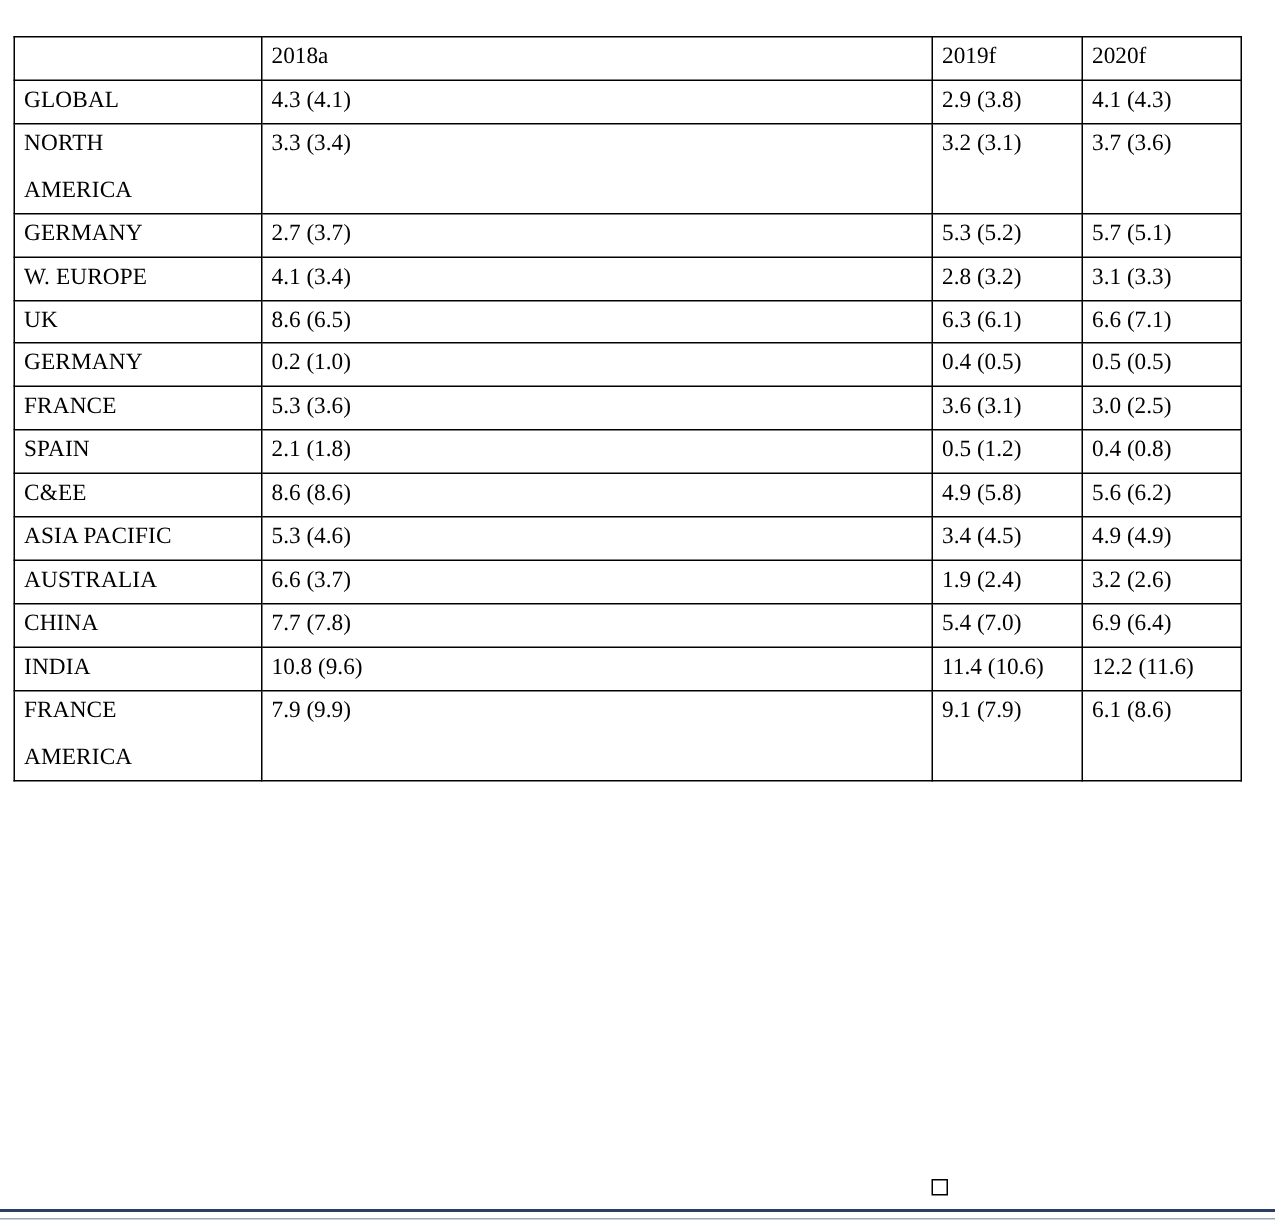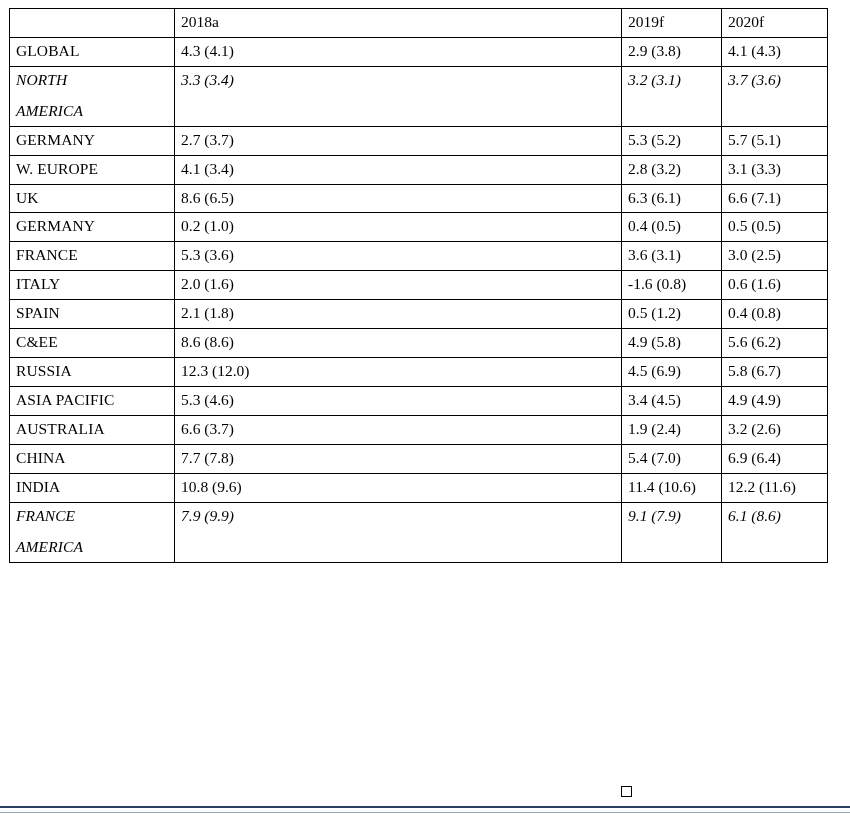--- a/index.html
+++ b/index.html
@@ -19,21 +19,21 @@
     position: absolute;
     left: 0;
     top: 0;
     width: 850px;
     height: 817px;
   }
   table.forecast {
     border-collapse: collapse;
     table-layout: fixed;
     margin-left: 9px;
-    margin-top: 8px;
+    margin-top: 24px;
     width: 818px;
     background: #ffffff;
   }
   table.forecast td {
     border: 1px solid #000000;
     font-size: 15.5px;
     line-height: 1.35;
     padding: 3px 5px 4px 6px;
     vertical-align: top;
     font-family: "Liberation Serif", serif;
@@ -44,21 +44,20 @@
   col.c0 { width: 165px; }
   col.c1 { width: 447px; }
   col.c2 { width: 100px; }
   col.c3 { width: 106px; }
 
   td.label {
     letter-spacing: 0.1px;
   }
   td.wrapcell {
     height: 58px;
-    font-style: italic;
   }
   td.note {
     height: 68px;
   }
   td.noteblank {
     border-right: none;
     border-bottom: none;
     border-top: 1px solid #000000;
     border-left: none;
   }
@@ -150,44 +149,32 @@
           <td>0.4 (0.5)</td>
           <td>0.5 (0.5)</td>
         </tr>
         <tr>
           <td class="label">FRANCE</td>
           <td>5.3 (3.6)</td>
           <td>3.6 (3.1)</td>
           <td>3.0 (2.5)</td>
         </tr>
         <tr>
-          <td class="label">ITALY</td>
-          <td>2.0 (1.6)</td>
-          <td>-1.6 (0.8)</td>
-          <td>0.6 (1.6)</td>
-        </tr>
-        <tr>
           <td class="label">SPAIN</td>
           <td>2.1 (1.8)</td>
           <td>0.5 (1.2)</td>
           <td>0.4 (0.8)</td>
         </tr>
         <tr>
           <td class="label">C&amp;EE</td>
           <td>8.6 (8.6)</td>
           <td>4.9 (5.8)</td>
           <td>5.6 (6.2)</td>
         </tr>
         <tr>
-          <td class="label">RUSSIA</td>
-          <td>12.3 (12.0)</td>
-          <td>4.5 (6.9)</td>
-          <td>5.8 (6.7)</td>
-        </tr>
-        <tr>
           <td class="label">ASIA PACIFIC</td>
           <td>5.3 (4.6)</td>
           <td>3.4 (4.5)</td>
           <td>4.9 (4.9)</td>
         </tr>
         <tr>
           <td class="label">AUSTRALIA</td>
           <td>6.6 (3.7)</td>
           <td>1.9 (2.4)</td>
           <td>3.2 (2.6)</td>

